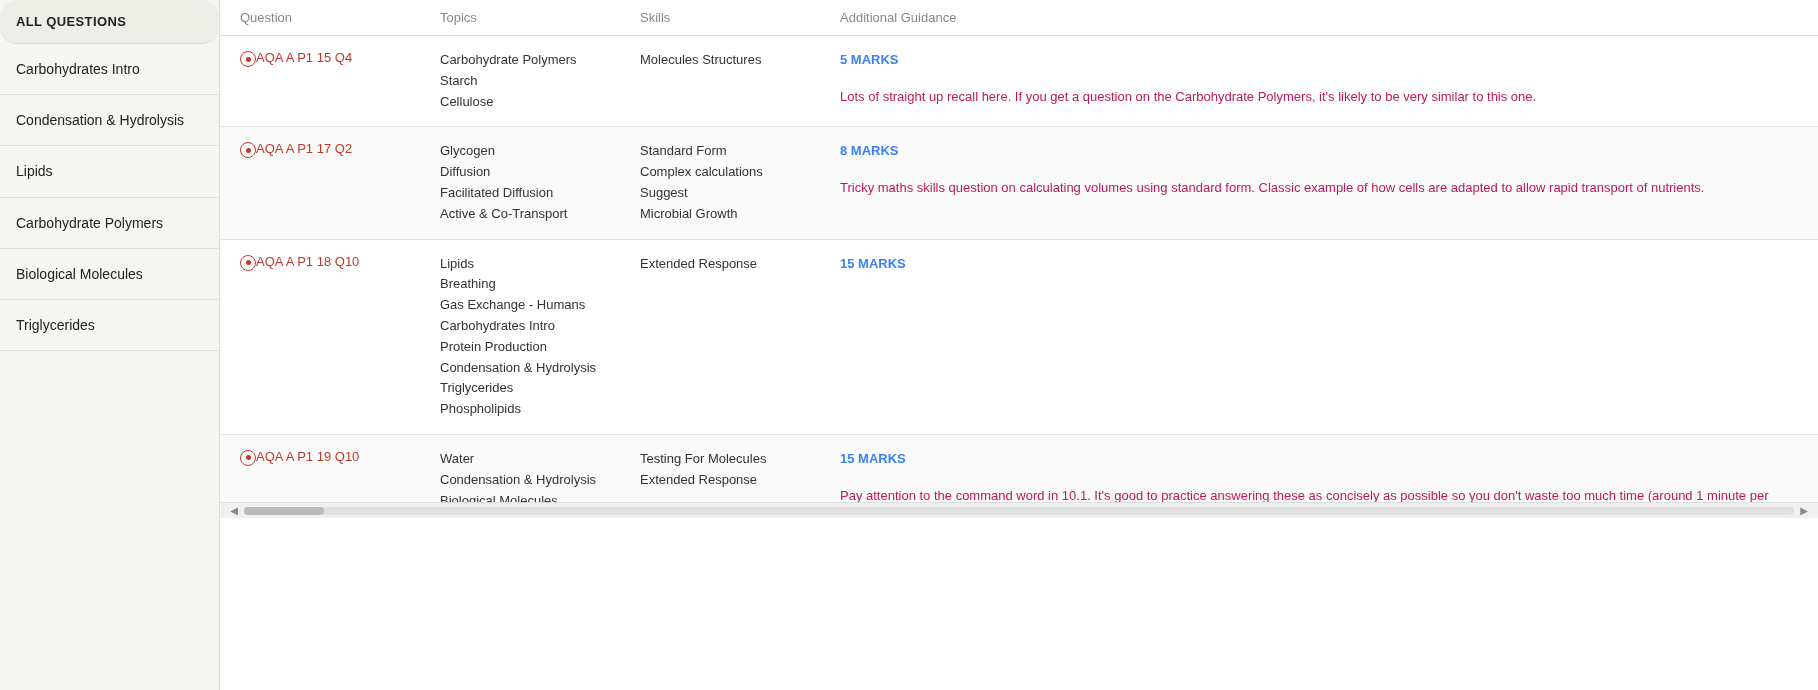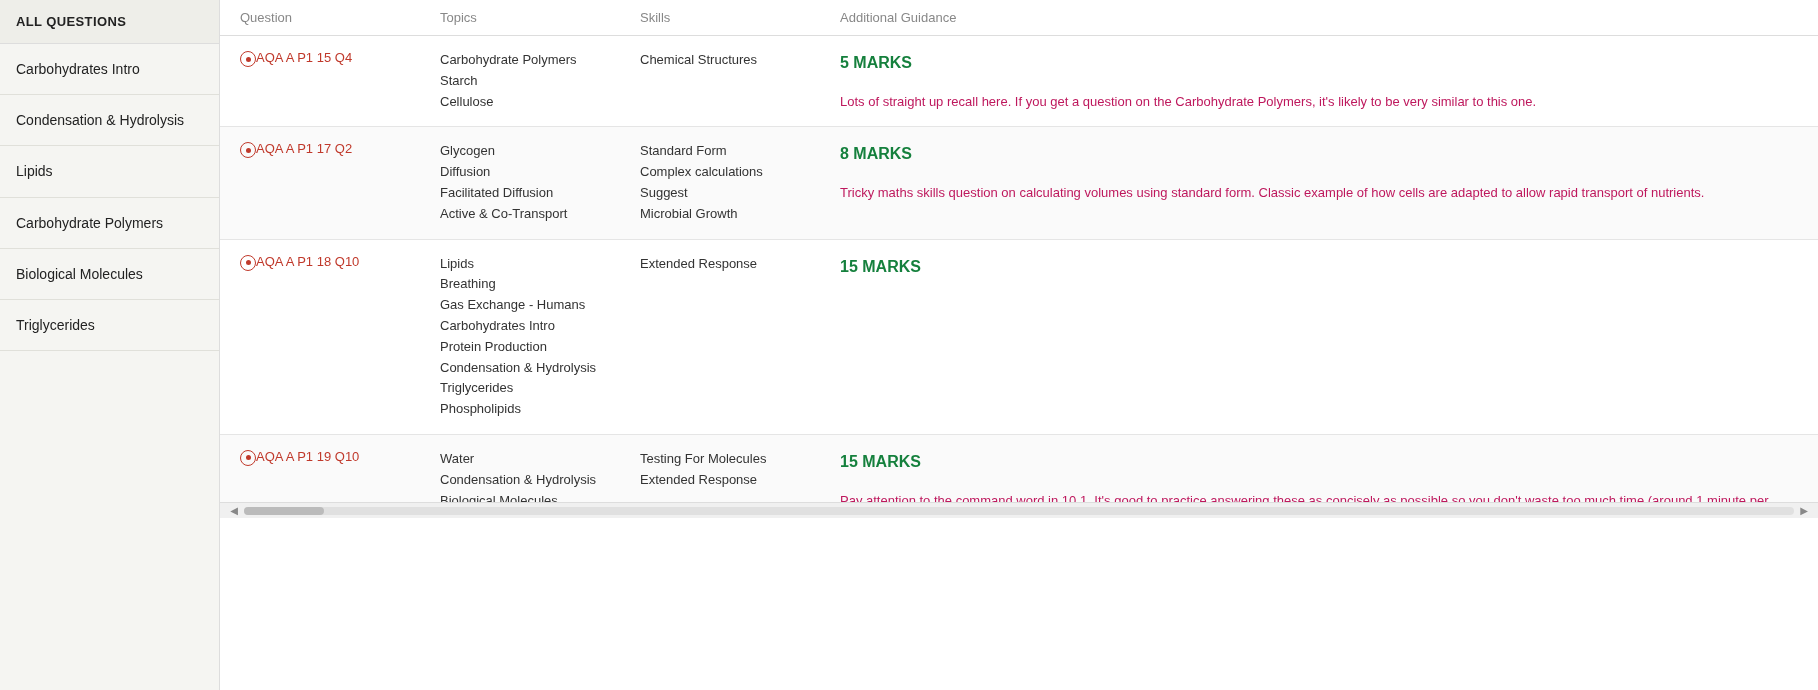--- a/index.html
+++ b/index.html
@@ -30,20 +30,21 @@
     }
     .sidebar-all-questions {
       padding: 14px 16px 14px 16px;
       font-size: 13px;
       font-weight: bold;
       color: #222;
       letter-spacing: 0.03em;
       text-transform: uppercase;
       border-bottom: 1px solid #ddd;
       background: #eeeee9;
+      border-radius: 17px;
     }
     .sidebar-item {
       padding: 16px 16px;
       font-size: 14px;
       color: #222;
       border-bottom: 1px solid #e0e0da;
       cursor: pointer;
       background: #f5f5f2;
       line-height: 1.3;
     }
@@ -122,22 +123,22 @@
       line-height: 1.6;
     }
 
     .guidance-cell {
       font-size: 13px;
       color: #333;
       line-height: 1.6;
     }
     .marks-label {
       font-weight: bold;
-      color: #15803d;
-      font-size: 16px;
+      color: #3b82f6;
+      font-size: 13px;
     }
     .guidance-text {
       color: #be185d;
       font-size: 13px;
       line-height: 1.55;
       margin-top: 16px;
     }
 
     
     .bottom-scrollbar {
@@ -199,21 +200,21 @@
   <div class="table-body" id="table-body">
 
   <div class="table-row">
         <div>
           <div class="question-link">
             <span class="question-icon"></span>
             <span>AQA A P1 15 Q4</span>
           </div>
         </div>
         <div class="topics-cell">Carbohydrate Polymers<br>Starch<br>Cellulose</div>
-        <div class="skills-cell">Chemical Structures</div>
+        <div class="skills-cell">Molecules Structures</div>
         <div class="guidance-cell">
           <div class="marks-label">5 MARKS</div>
           <div class="guidance-text">Lots of straight up recall here. If you get a question on the Carbohydrate Polymers, it's likely to be very similar to this one.</div>
         </div>
       </div>
       <div class="table-row">
         <div>
           <div class="question-link">
             <span class="question-icon"></span>
             <span>AQA A P1 17 Q2</span>

